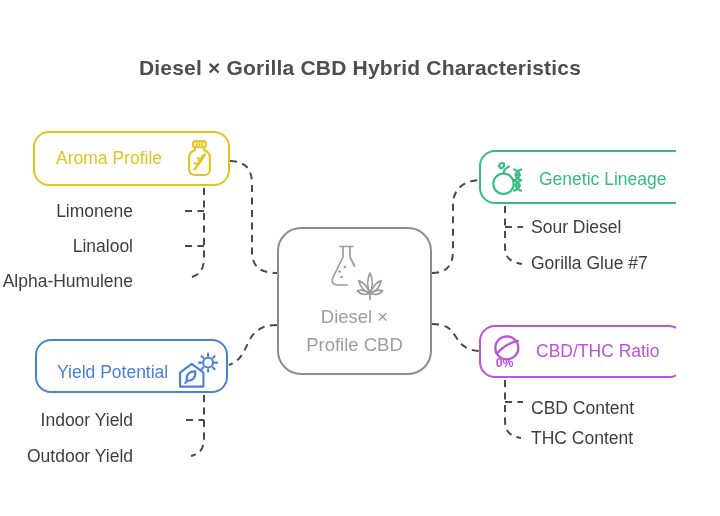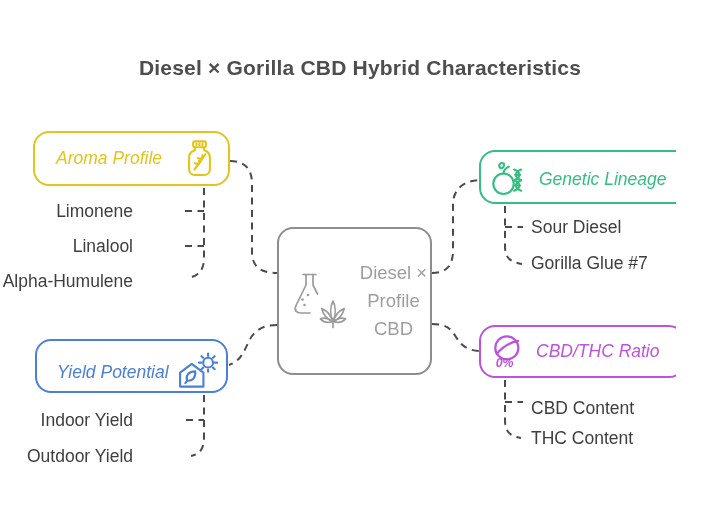--- a/index.html
+++ b/index.html
@@ -8,31 +8,31 @@
     font-family:"Liberation Sans",sans-serif;
   }
   .title{
     position:absolute;top:56px;left:0;width:720px;text-align:center;
     font-size:21px;font-weight:bold;color:#4e4e4e;letter-spacing:.2px;
   }
   .connectors{position:absolute;left:0;top:0;}
   .connectors path{fill:none;stroke:#4a4a4a;stroke-width:2;stroke-dasharray:7 5.5;}
   .node{
     position:absolute;display:flex;align-items:center;background:#fff;
-    border:2px solid;border-radius:16px;box-sizing:border-box;font-style:italic;
+    border:2px solid;border-radius:16px;box-sizing:border-box;
   }
   .node-label{font-size:17.5px;white-space:nowrap;}
   .node-aroma {left:33px; top:131px;width:197px;height:55px;border-color:#e2c41c;color:#e2c41c;padding:0 12px 0 21px;justify-content:space-between;}
   .node-genetic{left:479px;top:150px;width:216px;height:54px;border-color:#36bd82;color:#36bd82;padding:4px 10px 0 9px;gap:9px;}
   .node-yield {left:35px; top:339px;width:193px;height:54px;border-color:#4a80d8;color:#4a80d8;padding:12px 8px 0 20px;justify-content:space-between;}
   .node-ratio {left:479px;top:325px;width:206px;height:53px;border-color:#bc53de;color:#bc53de;padding:0 10px 0 7px;gap:8px;}
   .center-node{
     position:absolute;left:277px;top:227px;width:155px;height:148px;background:#fff;
-    border:2px solid #8d8d8d;border-radius:16px;box-sizing:border-box;
-    display:flex;flex-direction:row;align-items:center;justify-content:center;
+    border:2px solid #8d8d8d;border-radius:24px;box-sizing:border-box;
+    display:flex;flex-direction:column;align-items:center;justify-content:center;
   }
   .center-text{color:#9e9e9e;font-size:18.5px;line-height:28px;text-align:center;}
   .sub{position:absolute;font-size:17.5px;color:#3e3e3e;white-space:nowrap;line-height:26px;}
   .sub.left{right:543px;text-align:right;}
   .sub.right{left:531px;}
   .icon{display:block;flex:none;}
 </style>
 </head>
 <body>
 

